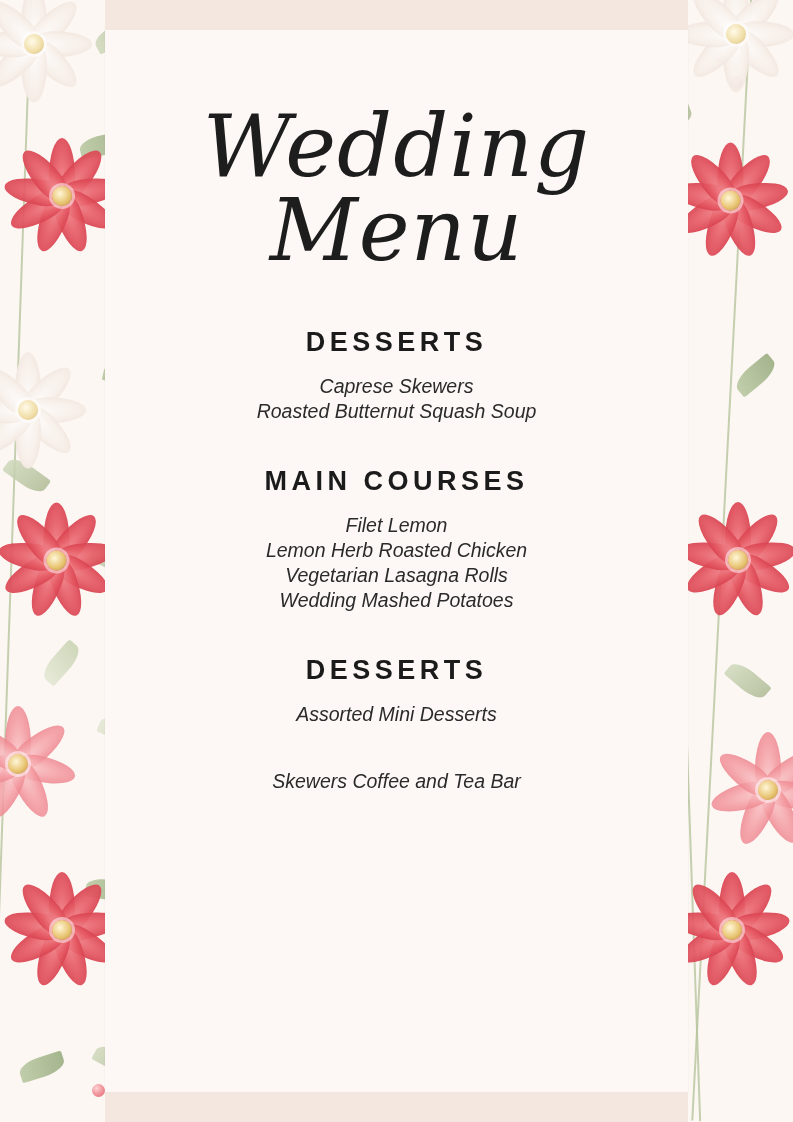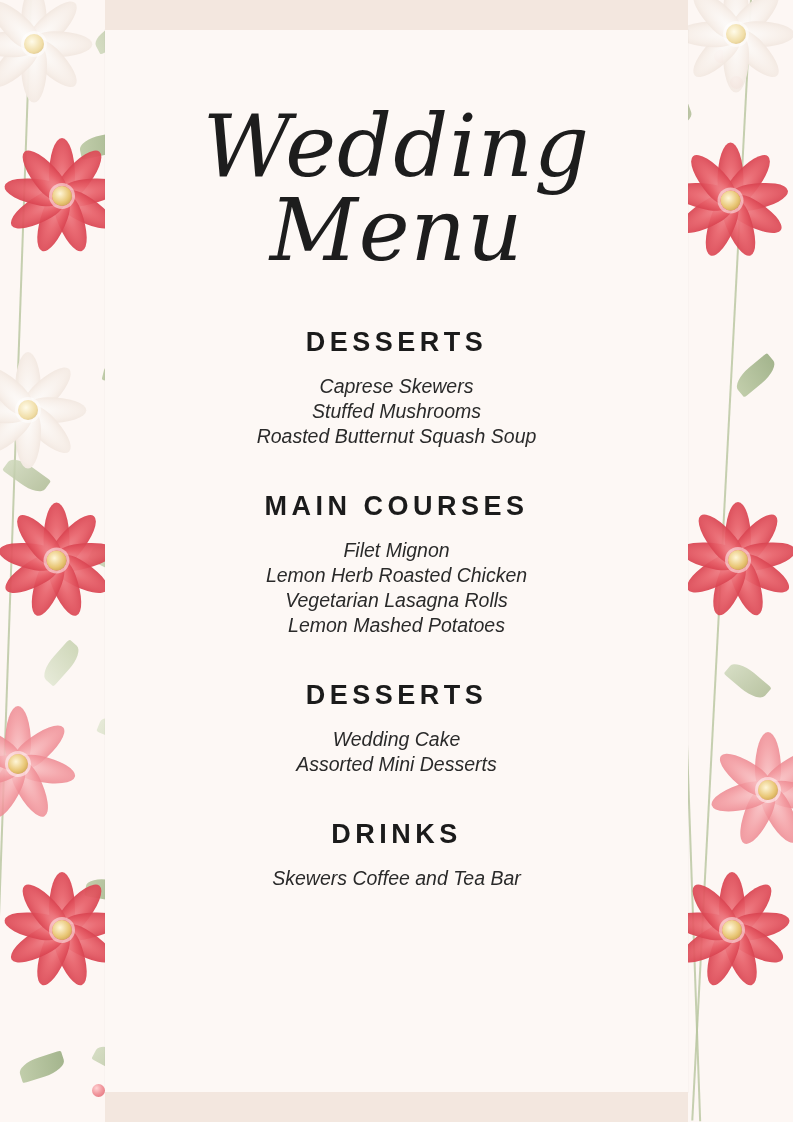--- a/index.html
+++ b/index.html
@@ -393,45 +393,42 @@
       <span>Wedding</span>
       <span class="line2">Menu</span>
     </h1>
 
     <div class="sections">
 
       <div class="section">
         <h2 class="section-heading">DESSERTS</h2>
         <ul class="section-items">
           <li>Caprese Skewers</li>
-          <li>Stuffed Mushrooms</li>
           <li>Roasted Butternut Squash Soup</li>
         </ul>
       </div>
 
       <div class="section">
         <h2 class="section-heading">MAIN COURSES</h2>
         <ul class="section-items">
-          <li>Filet Mignon</li>
+          <li>Filet Lemon</li>
           <li>Lemon Herb Roasted Chicken</li>
           <li>Vegetarian Lasagna Rolls</li>
-          <li>Lemon Mashed Potatoes</li>
+          <li>Wedding Mashed Potatoes</li>
         </ul>
       </div>
 
       <div class="section">
         <h2 class="section-heading">DESSERTS</h2>
         <ul class="section-items">
-          <li>Wedding Cake</li>
           <li>Assorted Mini Desserts</li>
         </ul>
       </div>
 
       <div class="section">
-        <h2 class="section-heading">DRINKS</h2>
         <ul class="section-items">
           <li>Skewers Coffee and Tea Bar</li>
         </ul>
       </div>
 
     </div>
   </div>
 
 </div>
 

